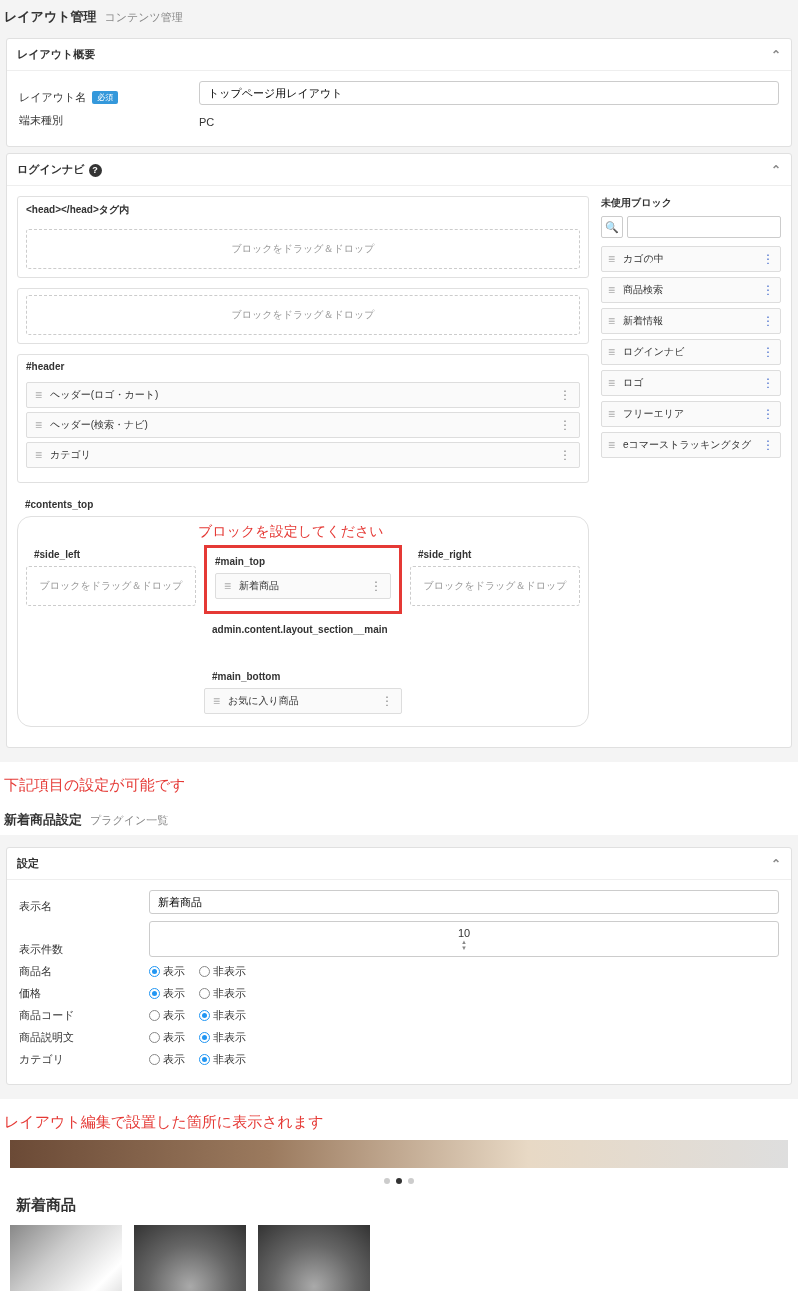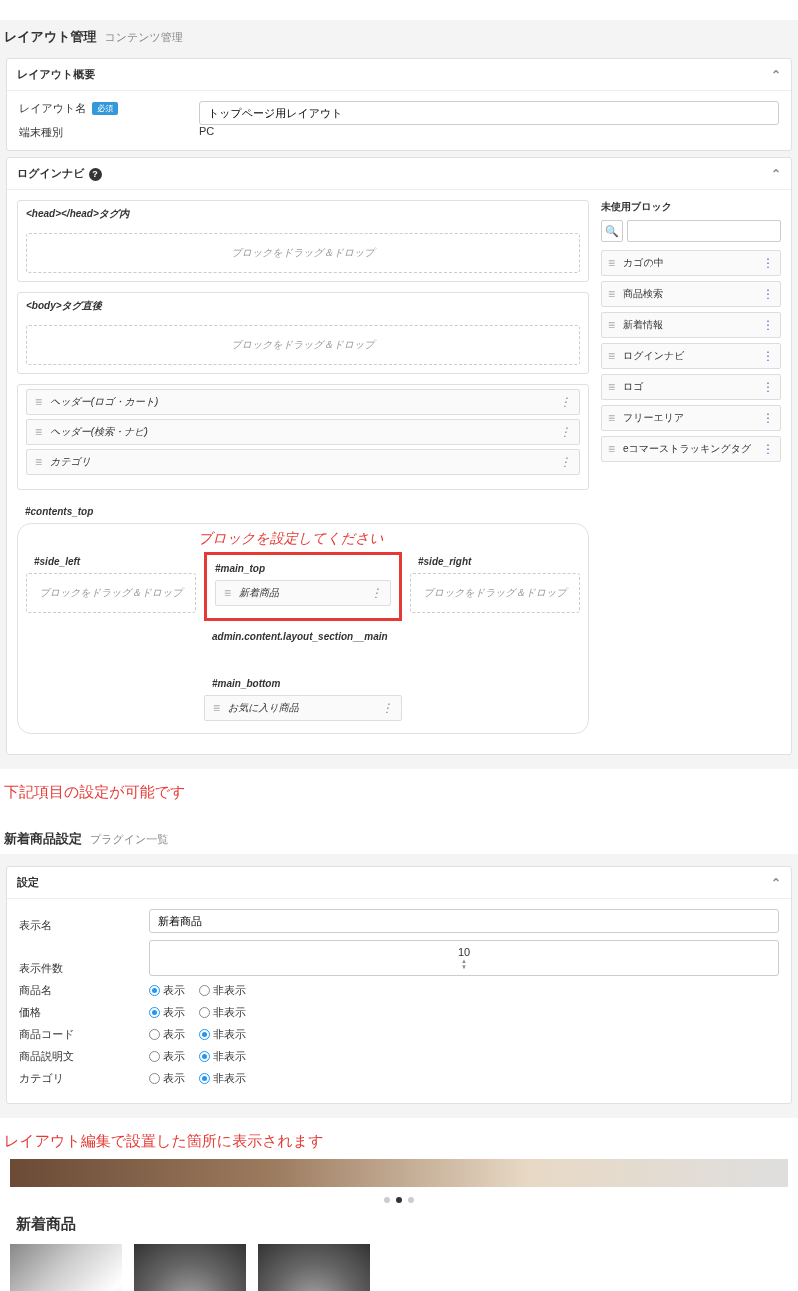--- a/index.html
+++ b/index.html
@@ -1,33 +1,33 @@
 <!DOCTYPE html>
 <html><head>
 <meta charset="utf-8">
 <style>
 * { box-sizing: border-box; margin: 0; padding: 0; }
 body { font-family: "Hiragino Sans", "Meiryo", sans-serif; font-size: 11px; color: #333; background: #fff; width: 798px; }
 .gray-bg { background: #f4f4f4; padding: 0 0 8px 0; }
-.page-header { padding: 8px 4px 6px; display: flex; align-items: baseline; gap: 8px; margin-top: 20px; }
+.page-header { padding: 8px 4px 6px; display: flex; align-items: baseline; gap: 8px; }
 .page-header h1 { font-size: 13px; font-weight: bold; }
 .page-header .sub { color: #888; font-size: 11px; }
 .card { background: #fff; border: 1px solid #e0e0e0; margin: 6px 6px; border-radius: 3px; }
 .card-header { padding: 8px 10px; font-size: 11px; font-weight: bold; display: flex; justify-content: space-between; align-items: center; border-bottom: 1px solid #eee; }
 .chev { color: #888; font-size: 12px; }
 .card-body { padding: 10px 12px; }
-.form-row { display: flex; align-items: flex-start; }
+.form-row { display: flex; align-items: flex-end; margin-bottom: 8px; }
 .form-label { width: 180px; font-size: 11px; color: #333; display: flex; align-items: center; gap: 6px; }
 .badge-req { background: #3498db; color: #fff; font-size: 8px; padding: 1px 5px; border-radius: 2px; }
 .form-field { flex: 1; }
 .text-input { width: 100%; border: 1px solid #ccc; border-radius: 3px; padding: 5px 8px; font-size: 11px; }
 .static-val { font-size: 11px; color: #333; }
 .help-icon { display: inline-block; width: 13px; height: 13px; background: #333; color: #fff; border-radius: 50%; text-align: center; line-height: 13px; font-size: 9px; margin-left: 4px; }
 .layout-main { display: flex; gap: 12px; padding: 10px; }
-.layout-left { flex: 1; font-style: italic; }
+.layout-left { flex: 1; }
 .layout-right { width: 180px; }
 .section-box { border: 1px solid #e0e0e0; border-radius: 3px; margin-bottom: 10px; background: #fff; }
 .section-label { padding: 6px 8px; font-size: 10px; font-weight: bold; color: #333; }
 .dropzone { border: 1px dashed #ccc; border-radius: 3px; padding: 12px; text-align: center; color: #999; font-size: 10px; margin: 6px 8px 8px; }
 .block-item { display: flex; align-items: center; border: 1px solid #ddd; background: #fafafa; border-radius: 2px; margin: 4px 8px; padding: 5px 8px; font-size: 10px; }
 .drag-handle { color: #aaa; margin-right: 8px; font-size: 12px; line-height: 1; }
 .block-name { flex: 1; }
 .more-icon { color: #888; font-size: 12px; }
 .unused-title { font-size: 10px; font-weight: bold; margin-bottom: 6px; }
 .search-row { display: flex; gap: 4px; margin-bottom: 8px; }
@@ -98,24 +98,24 @@
     <span><span>ログインナビ</span><span class="help-icon">?</span></span>
     <span class="chev">⌃</span>
   </div>
   <div class="layout-main">
     <div class="layout-left">
       <div class="section-box">
         <div class="section-label">&lt;head&gt;&lt;/head&gt;タグ内</div>
         <div class="dropzone">ブロックをドラッグ＆ドロップ</div>
       </div>
       <div class="section-box">
-        <div class="section-label">&lt;body&gt;タグ直後</div>
         <div class="dropzone">ブロックをドラッグ＆ドロップ</div>
       </div>
       <div class="section-box">
+        <div class="section-label">#header</div>
         <div class="block-item">
               <span class="drag-handle">≡</span>
               <span class="block-name">ヘッダー(ロゴ・カート)</span>
               <span class="more-icon">⋮</span>
             </div>
         <div class="block-item">
               <span class="drag-handle">≡</span>
               <span class="block-name">ヘッダー(検索・ナビ)</span>
               <span class="more-icon">⋮</span>
             </div>

